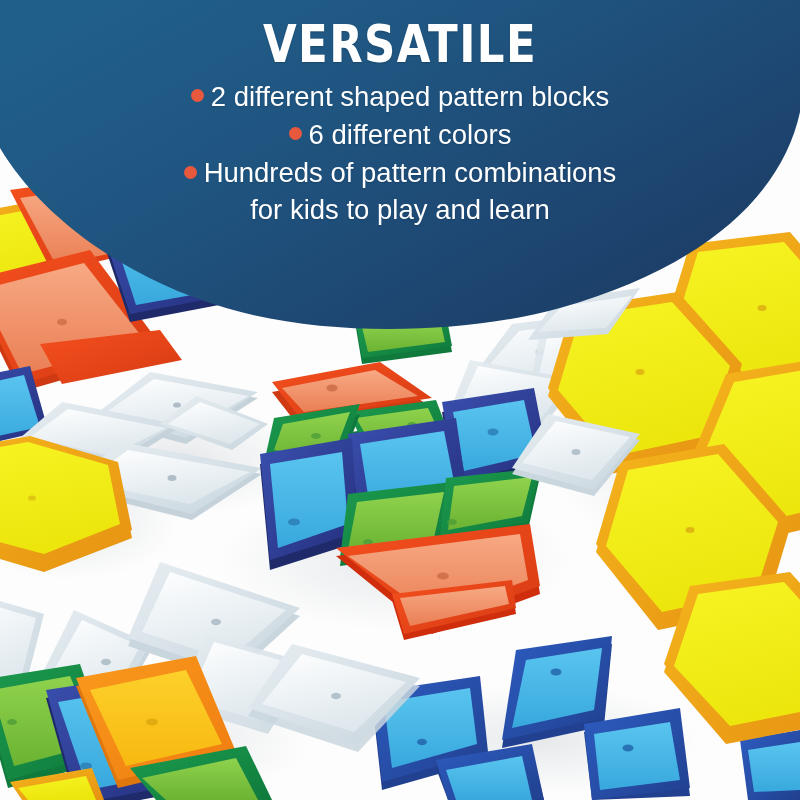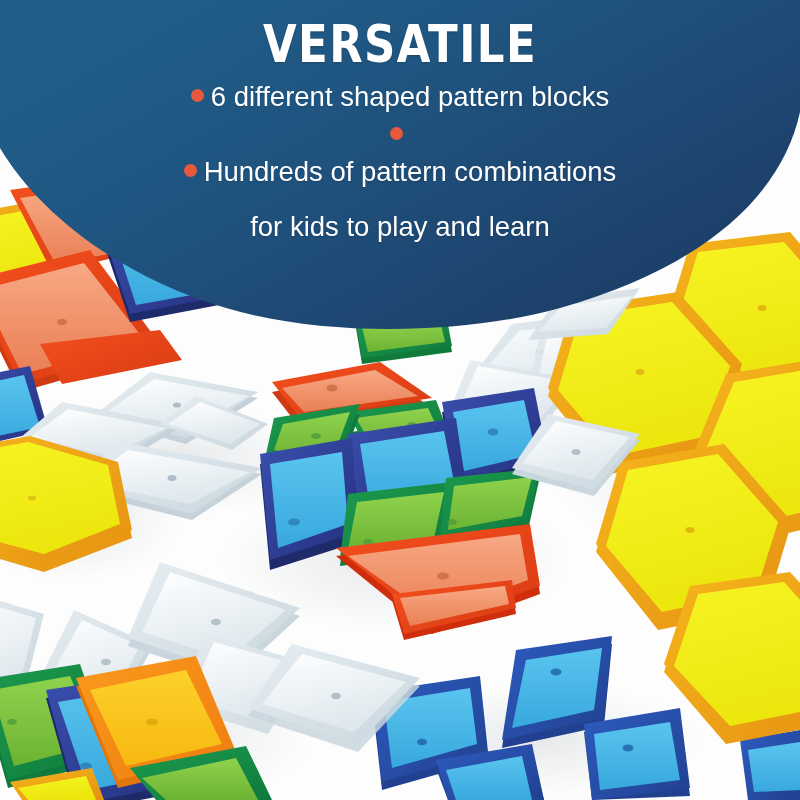--- a/index.html
+++ b/index.html
@@ -42,21 +42,21 @@
     font-weight:400;
     white-space:nowrap;
     text-shadow:0 1px 2px rgba(0,0,0,.15);
   }
   .dot{
     display:inline-block;width:13px;height:13px;border-radius:50%;
     background:#e8583c;vertical-align:middle;
     margin-right:7px;position:relative;top:-2px;
   }
   .btxt{vertical-align:middle;}
-  .cont{display:block;margin-top:18px;}
+  .cont{display:block;}
 </style>
 </head>
 <body>
 
 <div id="stage">
 
   <div id="photo">
   <svg width="800" height="800" viewBox="0 0 800 800" xmlns="http://www.w3.org/2000/svg">
     <defs>
       <linearGradient id="gOr" x1="0" y1="0" x2="0" y2="1">
@@ -384,25 +384,25 @@
                C 782,196 702,268 560,308
                C 466,334 326,338 226,308
                C 118,276 38,212 0,148 Z" fill="url(#bannerGrad)"></path>
     </svg>
 
     <div id="banner-text">
       <h1 id="title">VERSATILE</h1>
       <div class="bullets">
 
         <div class="bullet-line">
-          <span class="dot"></span><span class="btxt">6 different shaped pattern blocks</span>
+          <span class="dot"></span><span class="btxt">2 different shaped pattern blocks</span>
         </div>
 
         <div class="bullet-line">
-          <span class="dot"></span>
+          <span class="dot"></span><span class="btxt">6 different colors</span>
         </div>
 
         <div class="bullet-line">
           <span class="dot"></span><span class="btxt">Hundreds of pattern combinations</span>
           <span class="cont">for kids to play and learn</span>
         </div>
 
       </div>
     </div>
   </div>

